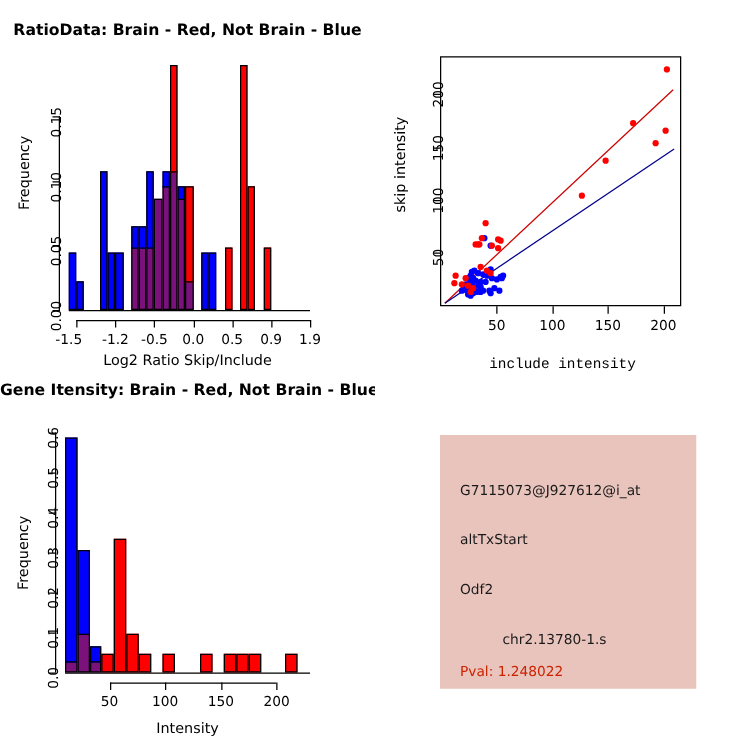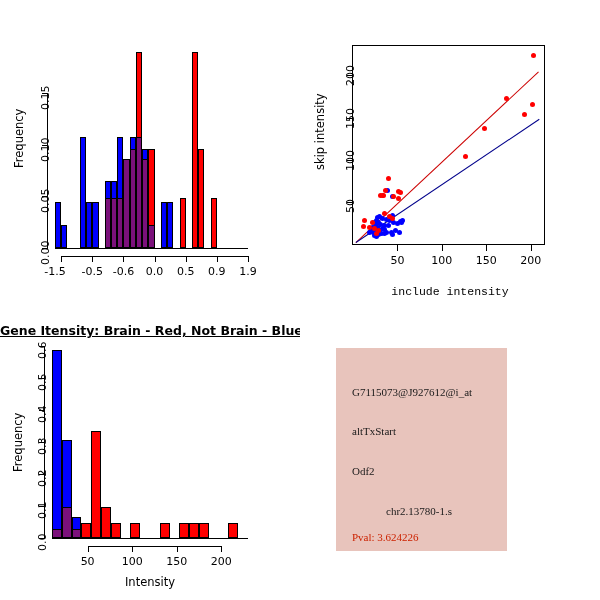--- a/index.html
+++ b/index.html
@@ -118,23 +118,25 @@
     white-space: nowrap;
   }
   .info-line.pval { color: #CC2200; }
 </style>
 </head>
 <body>
 
 <div id="root">
 
   <div class="panel" style="left:0px; top:0px; width:300px; height:300px;">
+    <div class="panel-title" style="top:16px;">RatioData: Brain - Red, Not Brain - Blue</div>
 
     <div class="axis-title-v" style="left:12px; top:168px;">Frequency</div>
 
+    <div class="axis-title" style="left:0px; top:281px; width:300px;">Log2 Ratio Skip/Include</div>
 
     <div id="p1-bars" class="plot-area" style="left:0px; top:0px; width:300px; height:300px;">
         <div class="bar bar-blue" style="left:55px; top:202.09473684210528px; width:6.225806451612911px; height:45.90526315789472px;"></div>
         <div class="bar bar-blue" style="left:61.22580645161291px; top:225.30526315789473px; width:6.225806451612911px; height:22.69473684210527px;"></div>
         <div class="bar bar-blue" style="left:79.90322580645162px; top:136.58947368421053px; width:6.225806451612911px; height:111.41052631578947px;"></div>
         <div class="bar bar-blue" style="left:86.12903225806451px; top:202.09473684210528px; width:6.225806451612911px; height:45.90526315789472px;"></div>
         <div class="bar bar-blue" style="left:92.35483870967742px; top:202.09473684210528px; width:6.225806451612911px; height:45.90526315789472px;"></div>
         <div class="bar bar-purple" style="left:104.80645161290323px; top:198.4842105263158px; width:6.225806451612897px; height:49.51578947368421px;"></div>
         <div class="bar bar-blue" style="left:104.80645161290323px; top:180.94736842105263px; width:6.225806451612897px; height:18.536842105263162px;"></div>
         <div class="bar bar-purple" style="left:111.03225806451613px; top:198.4842105263158px; width:6.225806451612897px; height:49.51578947368421px;"></div>
@@ -164,23 +166,23 @@
         <div class="tick-h" style="left:42px; top:196.42105263157896px; width:6px;"></div>
         <div class="tick-label-v" style="left:39px; top:213.42105263157896px;">0.05</div>
         <div class="tick-h" style="left:42px; top:144.84210526315792px; width:6px;"></div>
         <div class="tick-label-v" style="left:39px; top:161.84210526315792px;">0.10</div>
         <div class="tick-h" style="left:42px; top:93.26315789473685px; width:6px;"></div>
         <div class="tick-label-v" style="left:39px; top:110.26315789473685px;">0.15</div>
         <div class="tick-h" style="left:61.22580645161291px; top:256px; width:186.77419354838707px;"></div>
         <div class="tick" style="left:61.22580645161291px; top:256px; height:6px;"></div>
         <div class="tick-label" style="left:55px; top:265px; transform:translateX(-50%);text-align:center;">-1.5</div>
         <div class="tick" style="left:92.35483870967742px; top:256px; height:6px;"></div>
-        <div class="tick-label" style="left:92.35483870967742px; top:265px; transform:translateX(-50%);">-0.5</div>
+        <div class="tick-label" style="left:92.35483870967742px; top:265px; transform:translateX(-50%);">-1.2</div>
         <div class="tick" style="left:123.48387096774194px; top:256px; height:6px;"></div>
-        <div class="tick-label" style="left:123.48387096774194px; top:265px; transform:translateX(-50%);">-0.6</div>
+        <div class="tick-label" style="left:123.48387096774194px; top:265px; transform:translateX(-50%);">-0.5</div>
         <div class="tick" style="left:154.61290322580646px; top:256px; height:6px;"></div>
         <div class="tick-label" style="left:154.61290322580646px; top:265px; transform:translateX(-50%);">0.0</div>
         <div class="tick" style="left:185.74193548387098px; top:256px; height:6px;"></div>
         <div class="tick-label" style="left:185.74193548387098px; top:265px; transform:translateX(-50%);">0.5</div>
         <div class="tick" style="left:216.8709677419355px; top:256px; height:6px;"></div>
         <div class="tick-label" style="left:216.8709677419355px; top:265px; transform:translateX(-50%);">0.9</div>
         <div class="tick" style="left:248px; top:256px; height:6px;"></div>
         <div class="tick-label" style="left:248px; top:265px; transform:translateX(-50%);">1.9</div>
         <div class="tick-h" style="left:55px; top:248px; width:193px;"></div>
       </div>
@@ -276,21 +278,21 @@
         <div class="tick" style="left:141.83720930232556px; top:245px; height:6px;"></div>
         <div class="tick-label" style="left:141.83720930232556px; top:254px; transform:translateX(-50%);">100</div>
         <div class="tick" style="left:186.25581395348837px; top:245px; height:6px;"></div>
         <div class="tick-label" style="left:186.25581395348837px; top:254px; transform:translateX(-50%);">150</div>
         <div class="tick" style="left:230.67441860465115px; top:245px; height:6px;"></div>
         <div class="tick-label" style="left:230.67441860465115px; top:254px; transform:translateX(-50%);">200</div>
       </div>
   </div>
 
   <div class="panel" style="left:0px; top:300px; width:300px; height:300px;">
-    <div class="panel-title" style="top:23px;text-decoration:underline;">Gene Itensity: Brain - Red, Not Brain - Blue</div>
+    <div class="panel-title" style="top:4px;">Gene Itensity: Brain - Red, Not Brain - Blue</div>
 
     <div class="axis-title-v" style="left:11px; top:172px;">Frequency</div>
     <div class="axis-title" style="left:0px; top:275px; width:300px;">Intensity</div>
 
     <div id="p3-bars" class="plot-area" style="left:0px; top:0px; width:300px; height:300px;">
         <div class="bar bar-purple" style="left:52px; top:228.88px; width:9.799999999999997px; height:9.120000000000005px;"></div>
         <div class="bar bar-blue" style="left:52px; top:49.84px; width:9.799999999999997px; height:180.04px;"></div>
         <div class="bar bar-purple" style="left:61.8px; top:207.44px; width:9.799999999999997px; height:30.560000000000002px;"></div>
         <div class="bar bar-blue" style="left:61.8px; top:140.4px; width:9.799999999999997px; height:68.03999999999999px;"></div>
         <div class="bar bar-purple" style="left:71.6px; top:228.88px; width:9.800000000000011px; height:9.120000000000005px;"></div>
@@ -328,21 +330,21 @@
         <div class="tick" style="left:132.1818181818182px; top:246px; height:6px;"></div>
         <div class="tick-label" style="left:132.1818181818182px; top:255px; transform:translateX(-50%);">100</div>
         <div class="tick" style="left:176.72727272727272px; top:246px; height:6px;"></div>
         <div class="tick-label" style="left:176.72727272727272px; top:255px; transform:translateX(-50%);">150</div>
         <div class="tick" style="left:221.27272727272728px; top:246px; height:6px;"></div>
         <div class="tick-label" style="left:221.27272727272728px; top:255px; transform:translateX(-50%);">200</div>
         <div class="tick-h" style="left:52px; top:238px; width:196px;"></div>
       </div>
   </div>
 
-  <div class="info-panel" style="left:336px; top:348px; width:171px; height:203px;font-family:Liberation Serif, serif;">
+  <div class="info-panel" style="left:352px; top:348px; width:205px; height:203px;">
     <div class="info-line" style="left:16px; top:38px;">G7115073@J927612@i_at</div>
     <div class="info-line" style="left:16px; top:77px;">altTxStart</div>
     <div class="info-line" style="left:16px; top:117px;">Odf2</div>
     <div class="info-line" style="left:16px; top:157px;margin-left:34px;">chr2.13780-1.s</div>
-    <div class="info-line pval" style="left:16px; top:183px;">Pval: 3.624226</div>
+    <div class="info-line pval" style="left:16px; top:183px;">Pval: 1.248022</div>
   </div>
 
 </div>
 
 </body></html>

